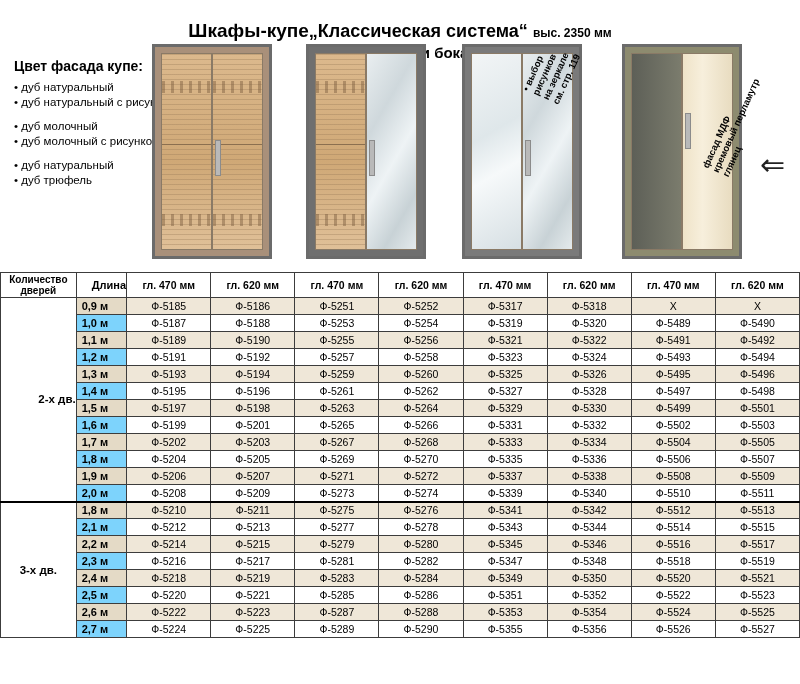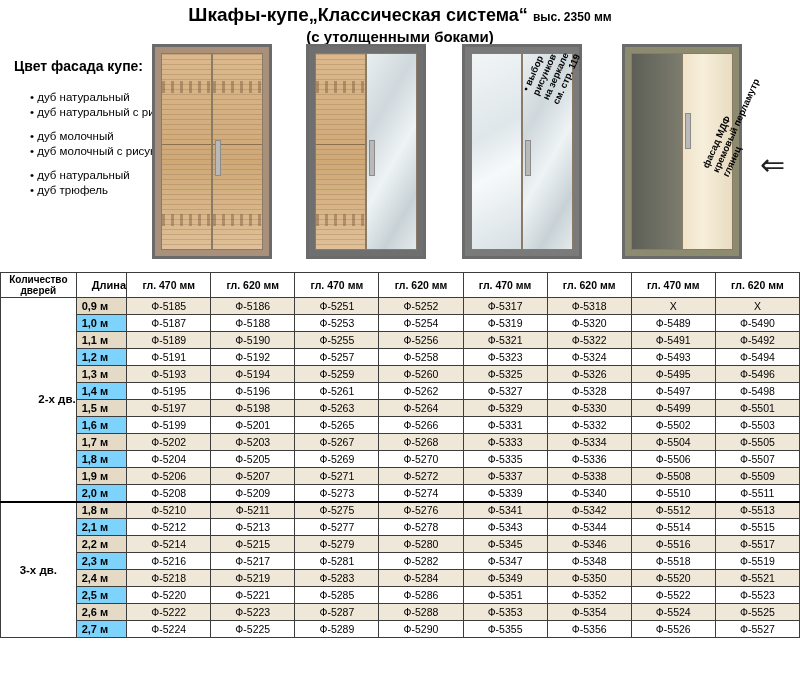--- a/index.html
+++ b/index.html
@@ -6,37 +6,37 @@
   body{
     width:800px;height:684px;
     background:#ffffff;
     font-family:"Liberation Sans", sans-serif;
     color:#000;
     position:relative;
     overflow:hidden;
   }
   
   .header{
-    position:absolute;left:0;top:4px;width:800px;text-align:center;
+    position:absolute;left:0;top:20px;width:800px;text-align:center;
   }
   .title-line1{
     font-size:18px;font-weight:bold;letter-spacing:0px;
   }
   .title-line1 .big{font-size:19px;}
   .title-line1 .quoted{font-size:18px;}
   .title-line1 .small-h{font-size:12px;font-weight:bold;}
   .title-line2{
     font-size:15px;font-weight:bold;margin-top:2px;
   }
   
   .colors{
     position:absolute;left:14px;top:58px;width:210px;
   }
   .colors .ctitle{font-size:14px;font-weight:bold;margin-bottom:6px;}
-  .colors ul{list-style:none;margin:16px;padding:0;}
+  .colors ul{list-style:none;margin:0;padding:0;}
   .colors li{font-size:11.5px;line-height:15px;}
   .colors li.gap{margin-top:9px;}
   
   .ward{
     position:absolute;top:44px;
     border:3px solid #6b6b6b;
     box-sizing:border-box;
     background:#cfc8bd;
   }
   .w1{left:152px;width:120px;height:215px;}

